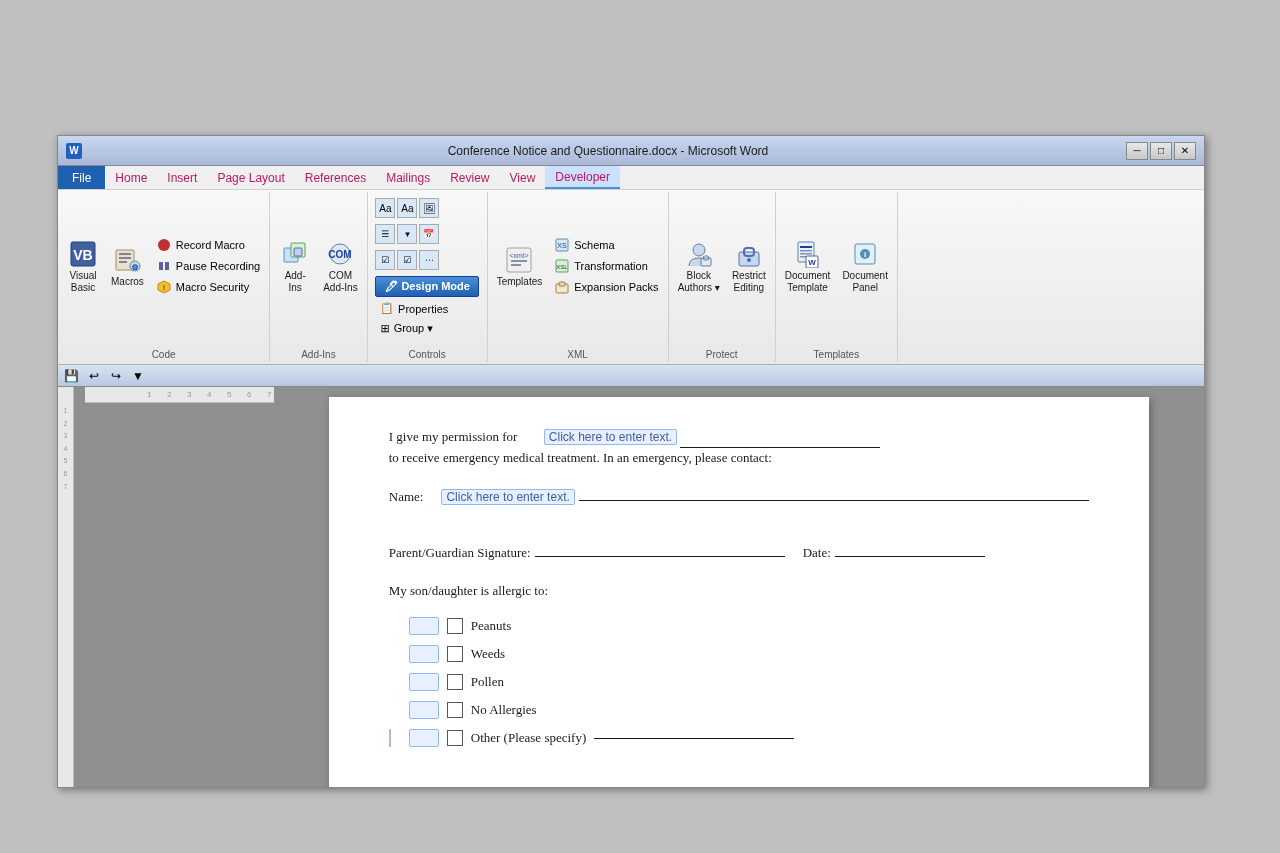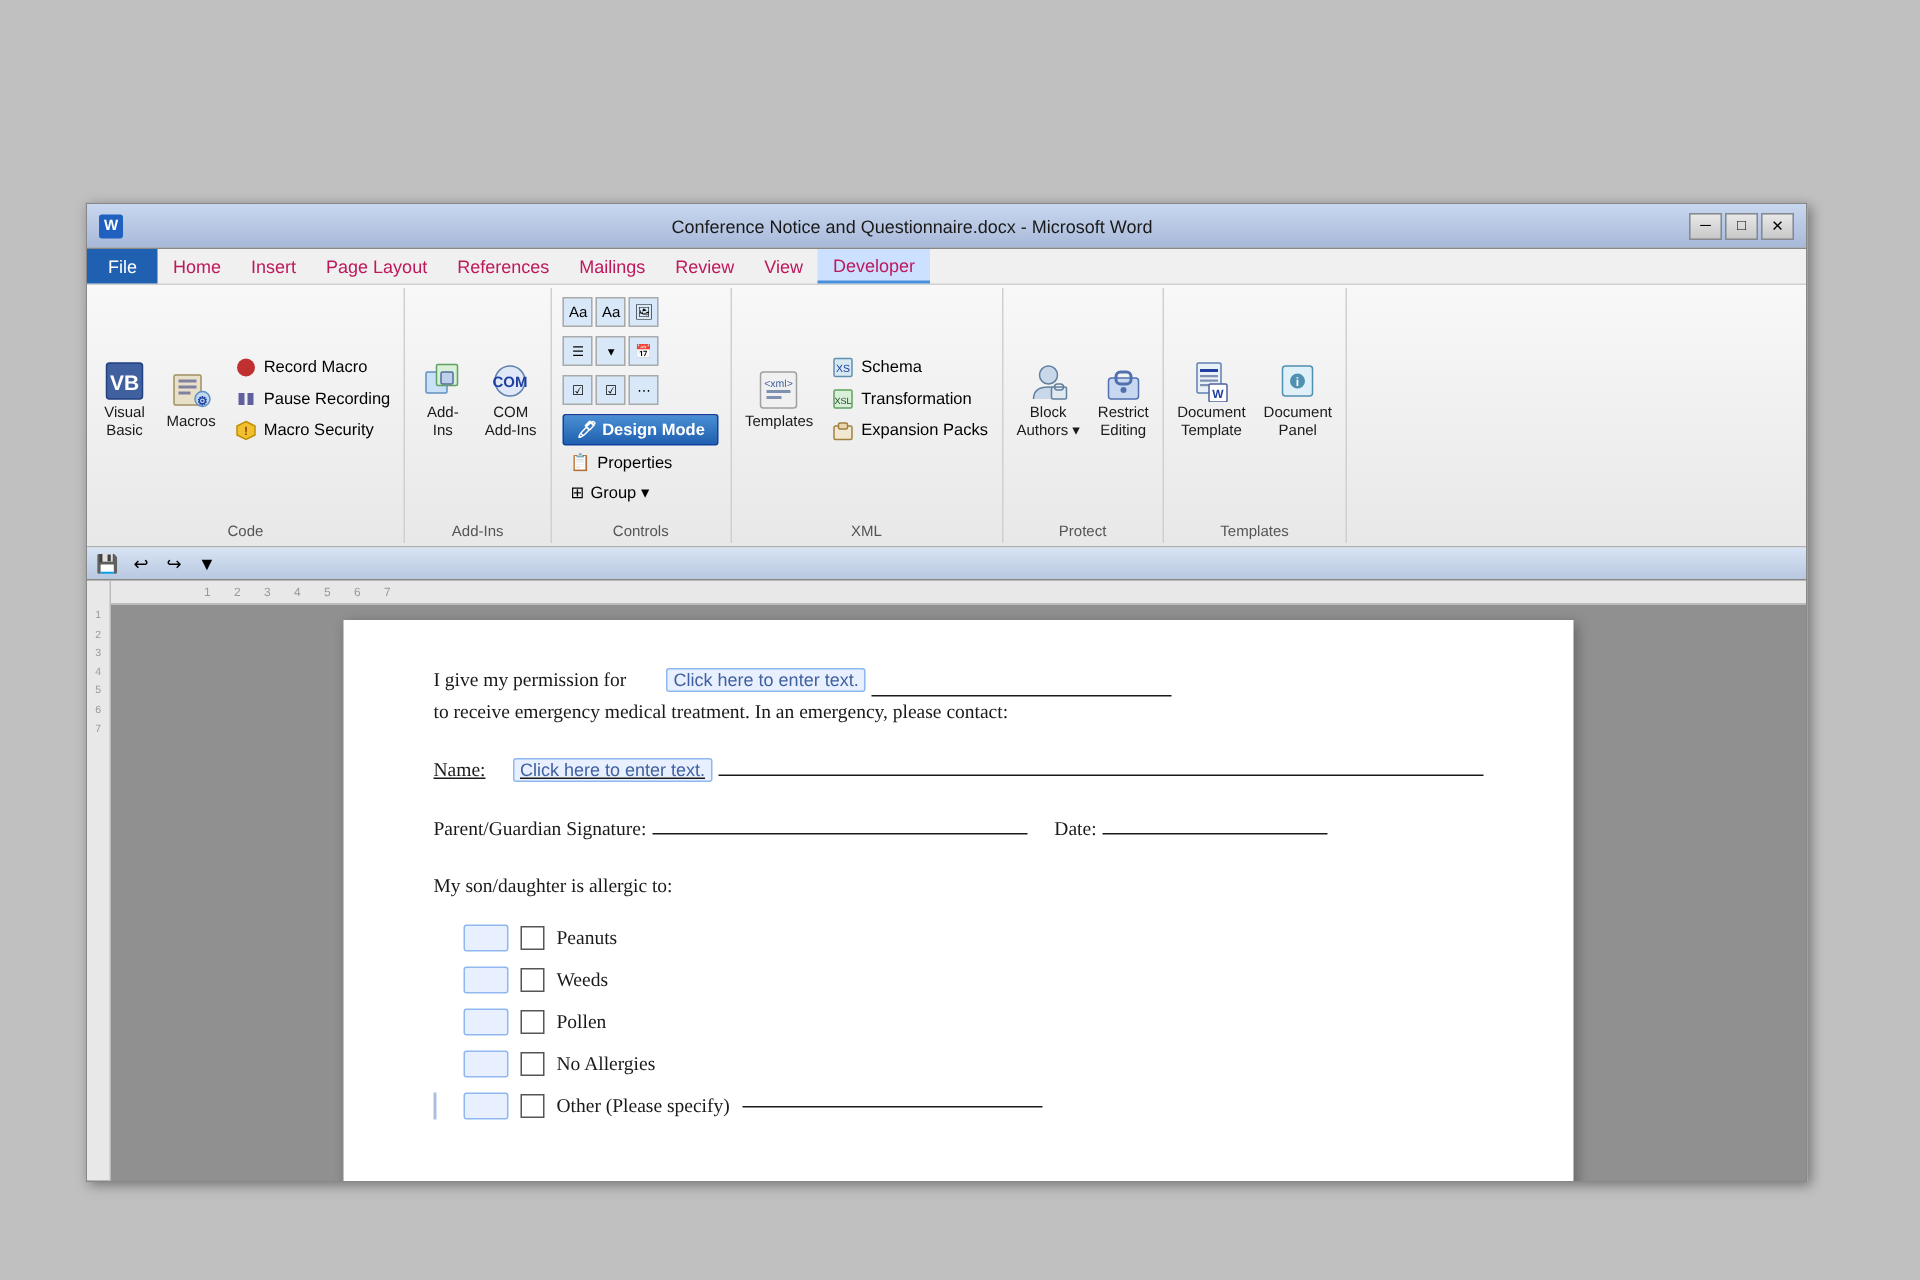--- a/index.html
+++ b/index.html
@@ -177,22 +177,23 @@
 
     .ruler-left {
       width: 16px;
       background: #e8e8e8;
       border-right: 1px solid #bbb;
       flex-shrink: 0;
     }
 
     .ruler-top-container {
       display: flex;
-      flex-direction: column;
+      flex-direction: row;
       flex: 1;
+      padding-left: 11px;
     }
 
     .ruler-top {
       height: 16px;
       background: #e8e8e8;
       border-bottom: 1px solid #bbb;
       display: flex;
       align-items: center;
       padding: 0 2px;
       font-size: 9px;
@@ -556,21 +557,21 @@
         <div class="page">
 
           <div class="doc-paragraph">
             <span>I give my permission for</span>
             <span style="display:inline-block;width:20px;"></span>
             <span class="content-control">Click here to enter text.</span>
             <span style="display:inline-block;border-bottom:1px solid #1a1a1a;width:200px;vertical-align:bottom;"></span><br>
             <span>to receive emergency medical treatment. In an emergency, please contact:</span>
           </div>
 
-          <div class="form-line" style="margin-bottom:19px;text-decoration:underline;">
+          <div class="form-line" style="margin-bottom:36px;">
             <span>Name:</span>
             <span style="width:10px;"></span>
             <span class="content-control">Click here to enter text.</span>
             <div class="form-underline"></div>
           </div>
 
           <div class="form-line">
             <span>Parent/Guardian Signature:</span>
             <div class="form-underline" style="max-width:250px;"></div>
             <span style="width:10px;"></span>

